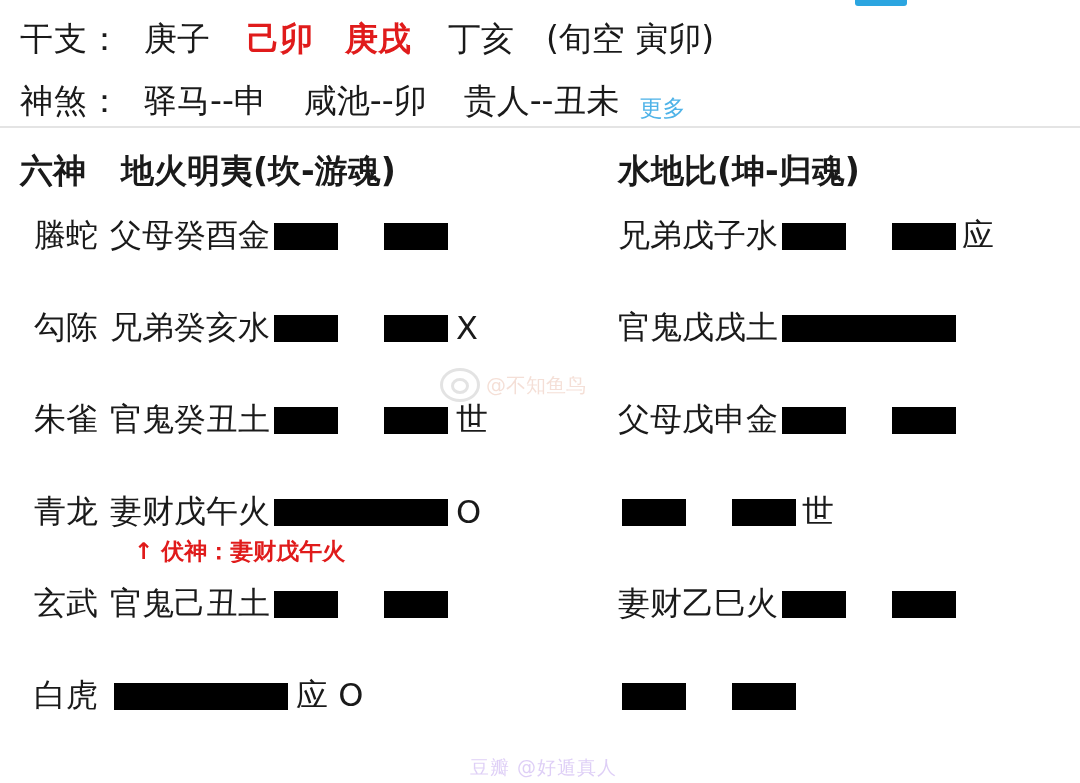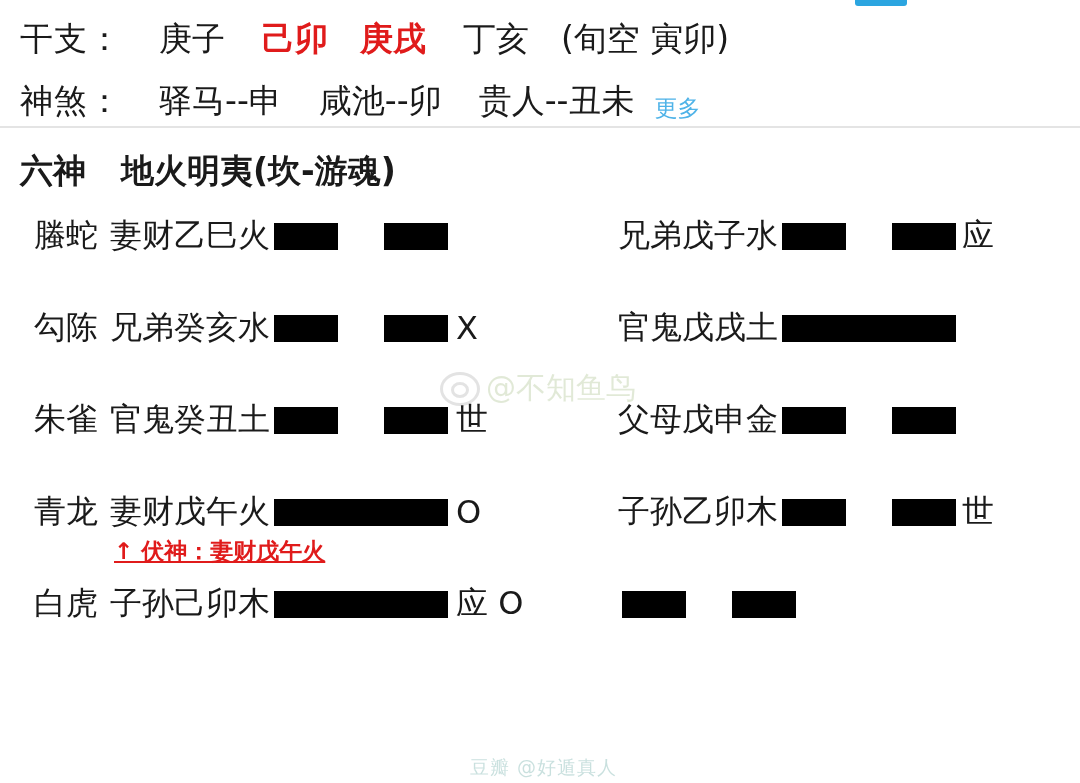--- a/index.html
+++ b/index.html
@@ -40,21 +40,21 @@
     height: 62px;
     white-space: nowrap;
   }
   .hdr-label {
     font-size: 33px;
     letter-spacing: 1px;
     flex: 0 0 auto;
   }
   .hdr-body {
     font-size: 33px;
-    margin-left: 37px;
+    margin-left: 22px;
     flex: 0 0 auto;
   }
   .hdr-body span { margin-right: 2px; }
   .gz-plain { color: #1a1a1a; }
   .gz-red { color: #e01b1b; font-weight: bold; }
   .sep { display: inline-block; width: 12px; }
   .sep-sm { display: inline-block; width: 7px; }
   .more-link {
     color: #4fb3e8;
     font-size: 23px;
@@ -131,36 +131,35 @@
     margin-left: 2px;
     flex: 0 0 auto;
   }
   .marker.tight { margin-left: 0px; }
 
   
   .fushen {
     color: #e01b1b;
     font-size: 23px;
     font-weight: bold;
-    margin-left: 80px;
+    margin-left: 100px;
     margin-top: -4px;
     white-space: nowrap;
-    text-decoration: underline;
   }
 
   
   .wm-weibo {
     position: absolute;
     left: 440px;
     top: 368px;
     display: flex;
     align-items: center;
     opacity: 0.16;
-    font-size: 30px;
-    color: #4d7c0f;
+    font-size: 20px;
+    color: #c2410c;
     pointer-events: none;
     white-space: nowrap;
   }
   .wm-weibo .eye {
     width: 34px;
     height: 28px;
     border: 3px solid #555;
     border-radius: 50% 50% 50% 50%;
     margin-right: 6px;
     position: relative;
@@ -172,21 +171,21 @@
     width: 12px; height: 10px;
     border: 3px solid #555;
     border-radius: 50%;
   }
   .wm-douban {
     position: absolute;
     left: 470px;
     top: 755px;
     opacity: 0.22;
     font-size: 19px;
-    color: #0f766e;
+    color: #6d28d9;
     letter-spacing: 1px;
     white-space: nowrap;
     pointer-events: none;
   }
 </style>
 </head>
 <body>
 
 <div class="top-pill"></div>
 
@@ -222,27 +221,28 @@
 </div>
 
 <div class="hex-wrap">
 
   <div class="titles">
     <div class="title-left">
       <span>六神</span>
       <span class="sep"></span>
       <span>地火明夷(坎-游魂)</span>
     </div>
+    <div class="title-right">水地比(坤-归魂)</div>
   </div>
 
   <div class="row">
     <div class="col-left">
       <div class="lineblock">
         <span class="god">螣蛇</span>
-        <span class="label">妻财乙巳火</span>
+        <span class="label">父母癸酉金</span>
         <span class="yao">
           <span class="bar-half"></span>
             <span class="bar-gap"></span>
             <span class="bar-half"></span>
         </span>
         <span class="marker"></span>
       </div>
     </div>
     <div class="col-right">
       <div class="lineblock">
@@ -314,37 +314,60 @@
         <span class="label">妻财戊午火</span>
         <span class="yao">
           <span class="bar-solid"></span>
         </span>
         <span class="marker">O</span>
       </div>
       <div class="fushen">↑ 伏神：妻财戊午火</div>
     </div>
     <div class="col-right">
       <div class="lineblock">
-        <span class="label">子孙乙卯木</span>
         <span class="yao">
           <span class="bar-half"></span>
             <span class="bar-gap"></span>
             <span class="bar-half"></span>
         </span>
         <span class="marker tight">世</span>
       </div>
     </div>
   </div>
 
+  <div class="row">
+    <div class="col-left">
+      <div class="lineblock">
+        <span class="god">玄武</span>
+        <span class="label">官鬼己丑土</span>
+        <span class="yao">
+          <span class="bar-half"></span>
+            <span class="bar-gap"></span>
+            <span class="bar-half"></span>
+        </span>
+        <span class="marker"></span>
+      </div>
+    </div>
+    <div class="col-right">
+      <div class="lineblock">
+        <span class="label">妻财乙巳火</span>
+        <span class="yao">
+          <span class="bar-half"></span>
+            <span class="bar-gap"></span>
+            <span class="bar-half"></span>
+        </span>
+        <span class="marker tight"></span>
+      </div>
+    </div>
+  </div>
 
   <div class="row">
     <div class="col-left">
       <div class="lineblock">
         <span class="god">白虎</span>
-        <span class="label">子孙己卯木</span>
         <span class="yao">
           <span class="bar-solid"></span>
         </span>
         <span class="marker">应 O</span>
       </div>
     </div>
     <div class="col-right">
       <div class="lineblock">
         <span class="yao">
           <span class="bar-half"></span>

